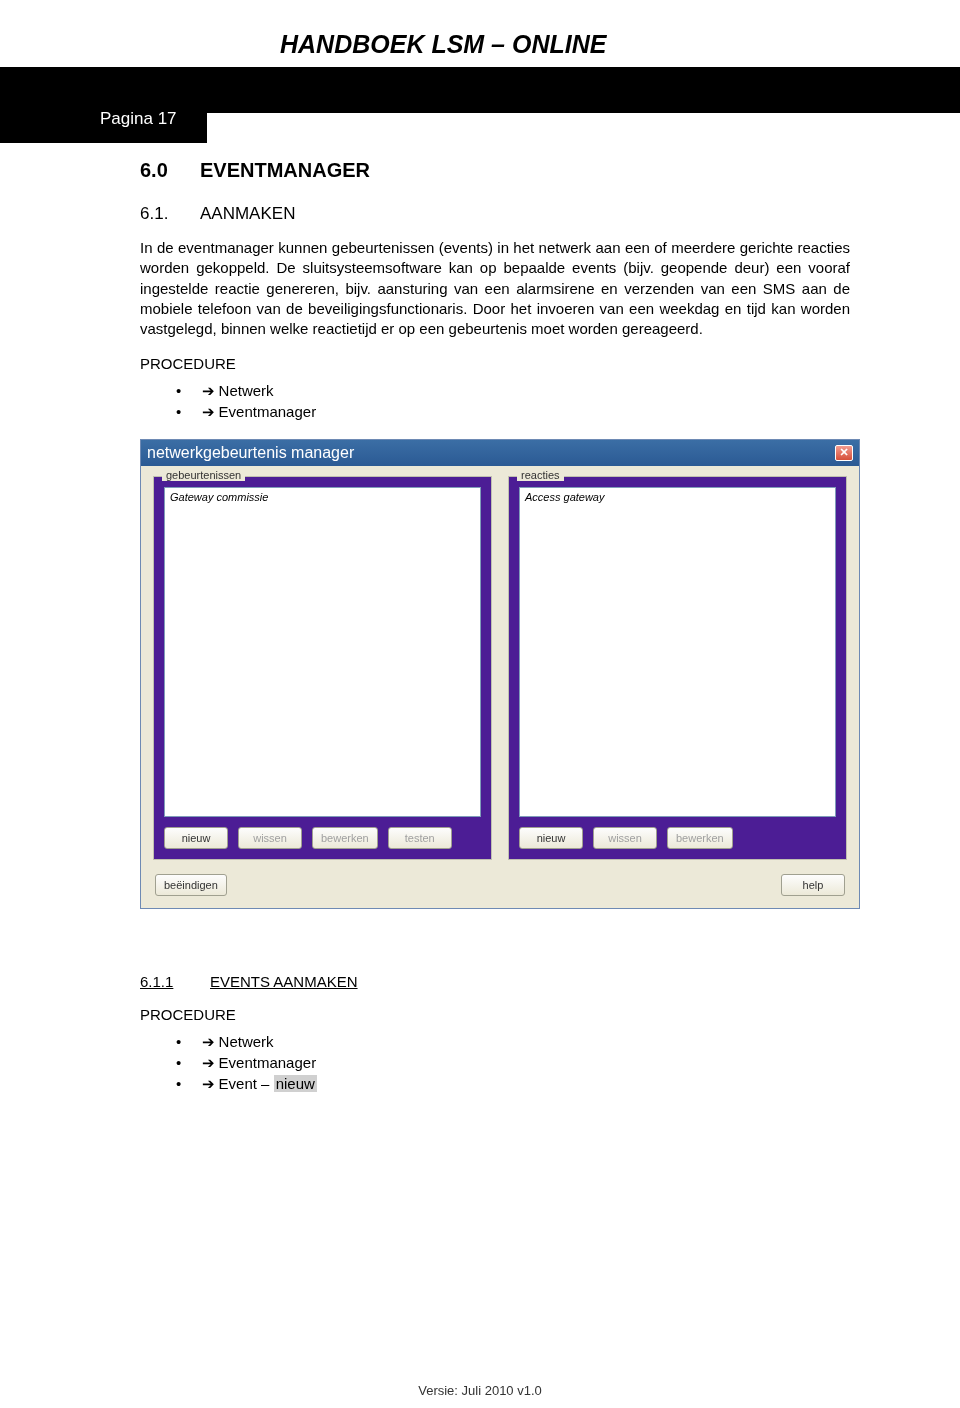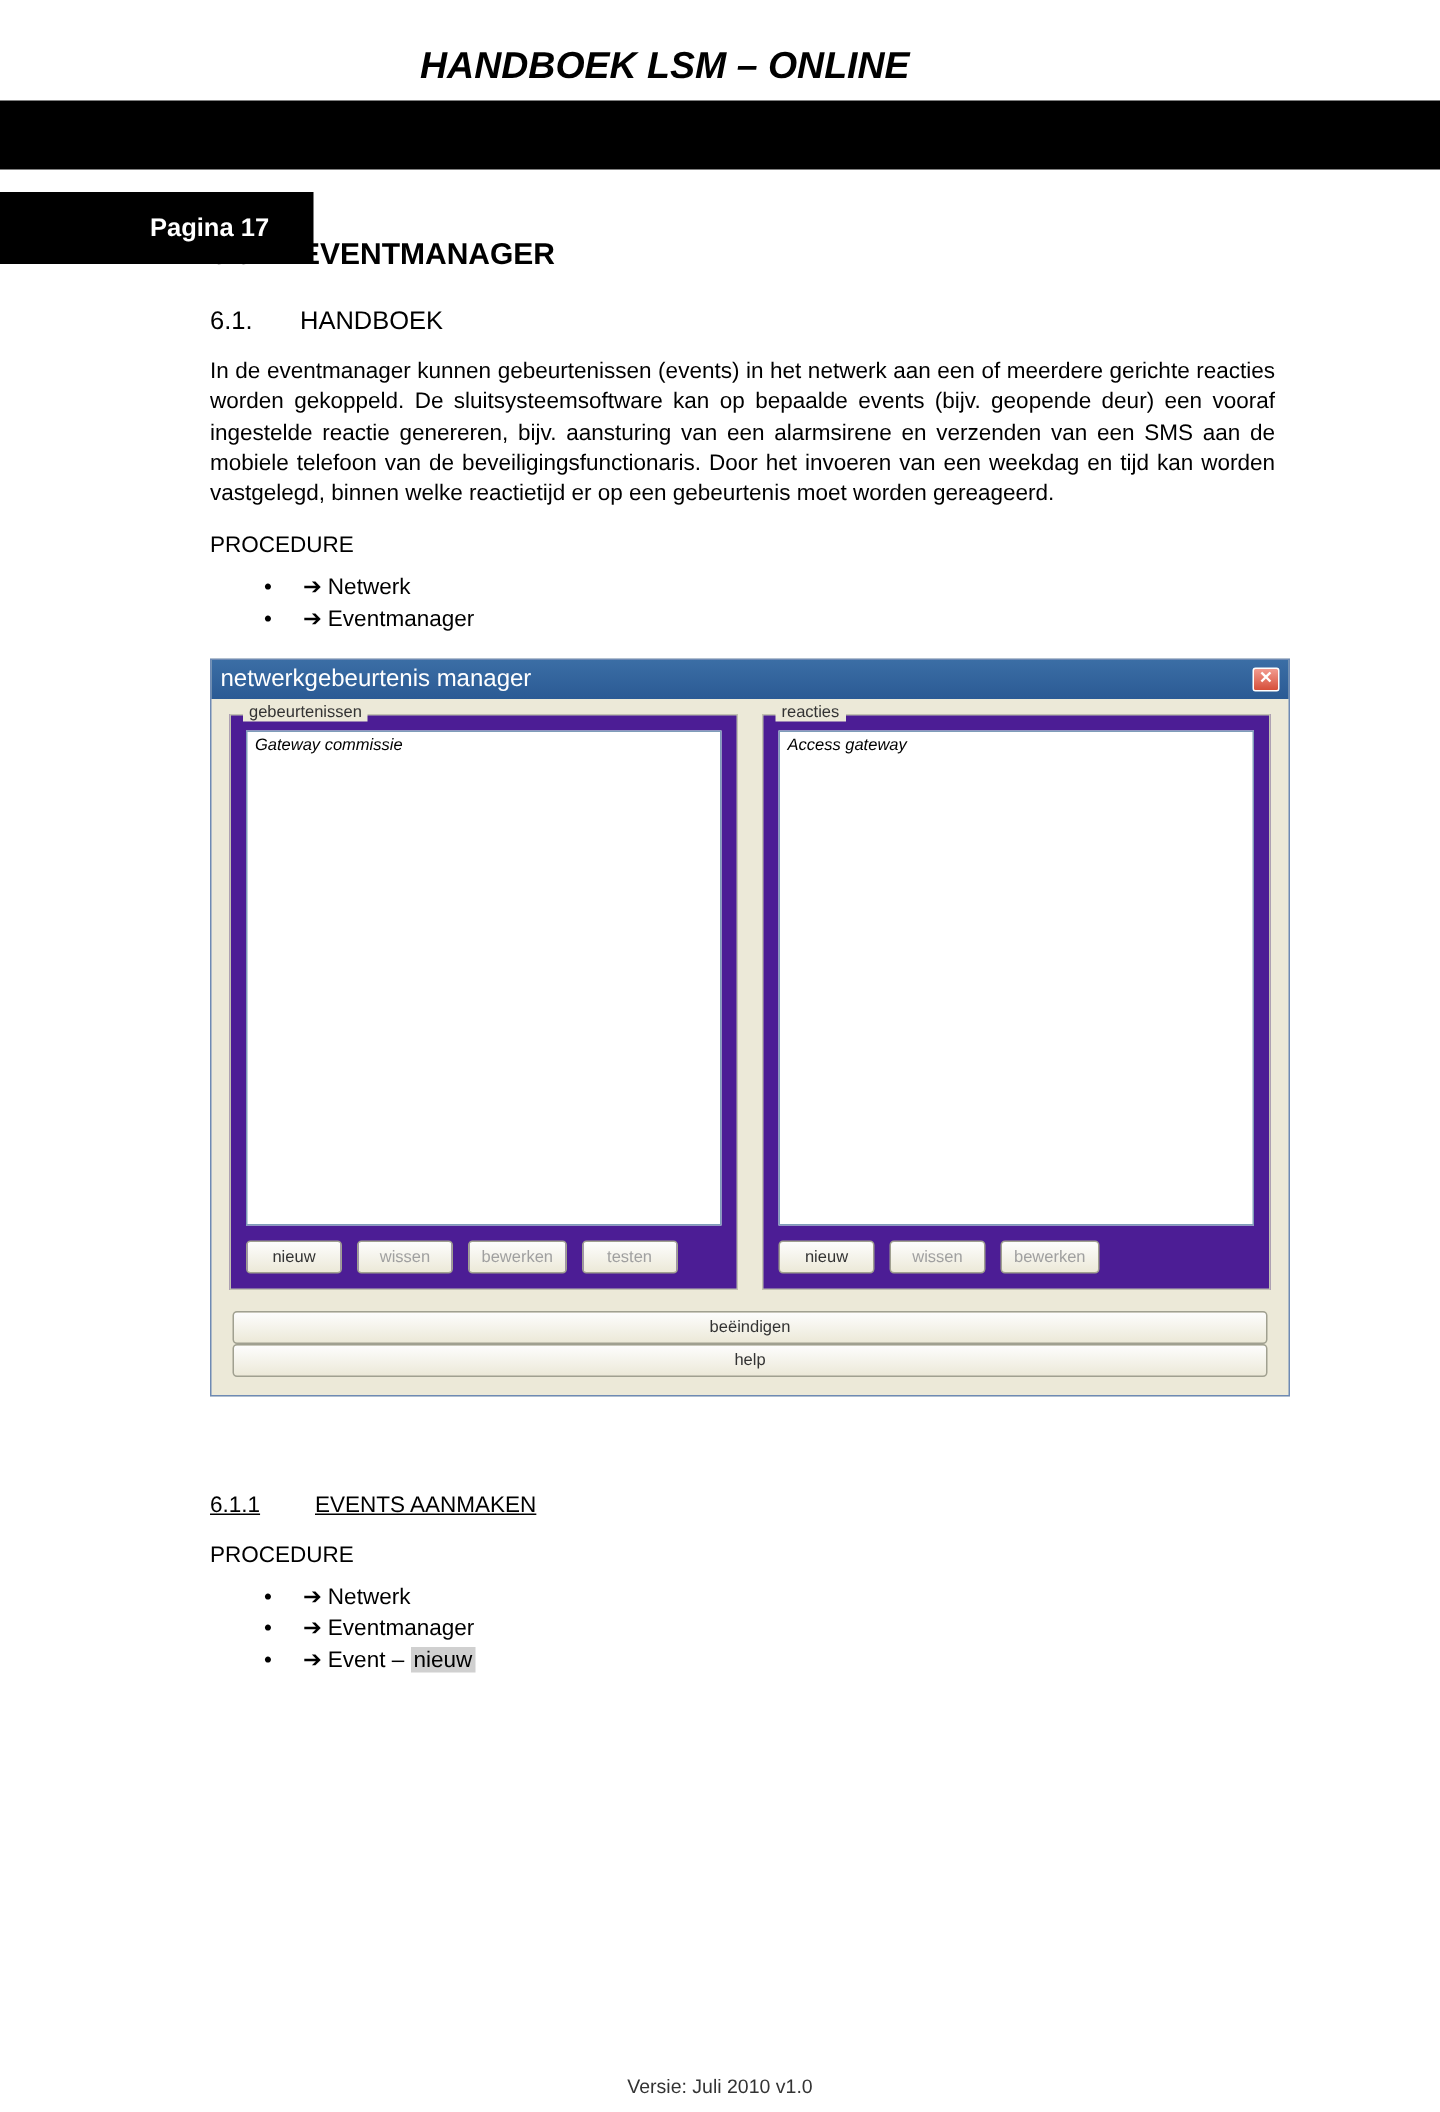--- a/index.html
+++ b/index.html
@@ -26,26 +26,26 @@
     background: #000;
     color: #fff;
     height: 46px;
     margin-left: -100px;
     margin-right: -100px;
     position: relative;
   }
   .page-tab {
     position: absolute;
     left: 0;
-    top: 61px;
+    top: 28px;
     background: #000;
     color: #fff;
     padding: 14px 30px 14px 100px;
     font-size: 17px;
-    font-weight: bold;
+    font-weight: normal;
   }
   .content {
     margin-top: 46px;
     padding-left: 40px;
     padding-right: 10px;
   }
   .h1-line {
     font-size: 20px;
     font-weight: bold;
     margin-bottom: 22px;
@@ -161,21 +161,20 @@
     text-align: center;
     line-height: 20px;
     padding: 0 8px;
   }
   .wbtn.dis { color: #a0a0a0; }
   .bottomrow {
     display: flex;
     justify-content: space-between;
     margin-top: 14px;
     padding: 0 2px;
-    flex-direction: column;
   }
   .section-gap { height: 24px; }
   .h3-line {
     font-size: 15px;
     margin-bottom: 16px;
   }
   .h3-num { display: inline-block; width: 70px; text-decoration: underline; }
   .h3-title { text-decoration: underline; }
   .footer {
     position: absolute;
@@ -194,21 +193,21 @@
   <div class="black-bar">
     <div class="page-tab">Pagina 17</div>
   </div>
 
   <div class="content">
     <div class="h1-line">
       <span class="num">6.0</span><span>EVENTMANAGER</span>
     </div>
 
     <div class="h2-line">
-      <span class="num">6.1.</span><span>HANDBOEK</span>
+      <span class="num">6.1.</span><span>AANMAKEN</span>
     </div>
 
     <div class="body-text">In de eventmanager kunnen gebeurtenissen (events) in het netwerk aan een of meerdere gerichte reacties worden gekoppeld. De sluitsysteemsoftware kan op bepaalde events (bijv. geopende deur) een vooraf ingestelde reactie genereren, bijv. aansturing van een alarmsirene en verzenden van een SMS aan de mobiele telefoon van de beveiligingsfunctionaris. Door het invoeren van een weekdag en tijd kan worden vastgelegd, binnen welke reactietijd er op een gebeurtenis moet worden gereageerd.</div>
 
     <div class="proc-label">PROCEDURE</div>
     <ul class="proc-list">
       <li><span class="arrow">➔</span><span>Netwerk</span></li>
       <li><span class="arrow">➔</span><span>Eventmanager</span></li>
     </ul>
 

